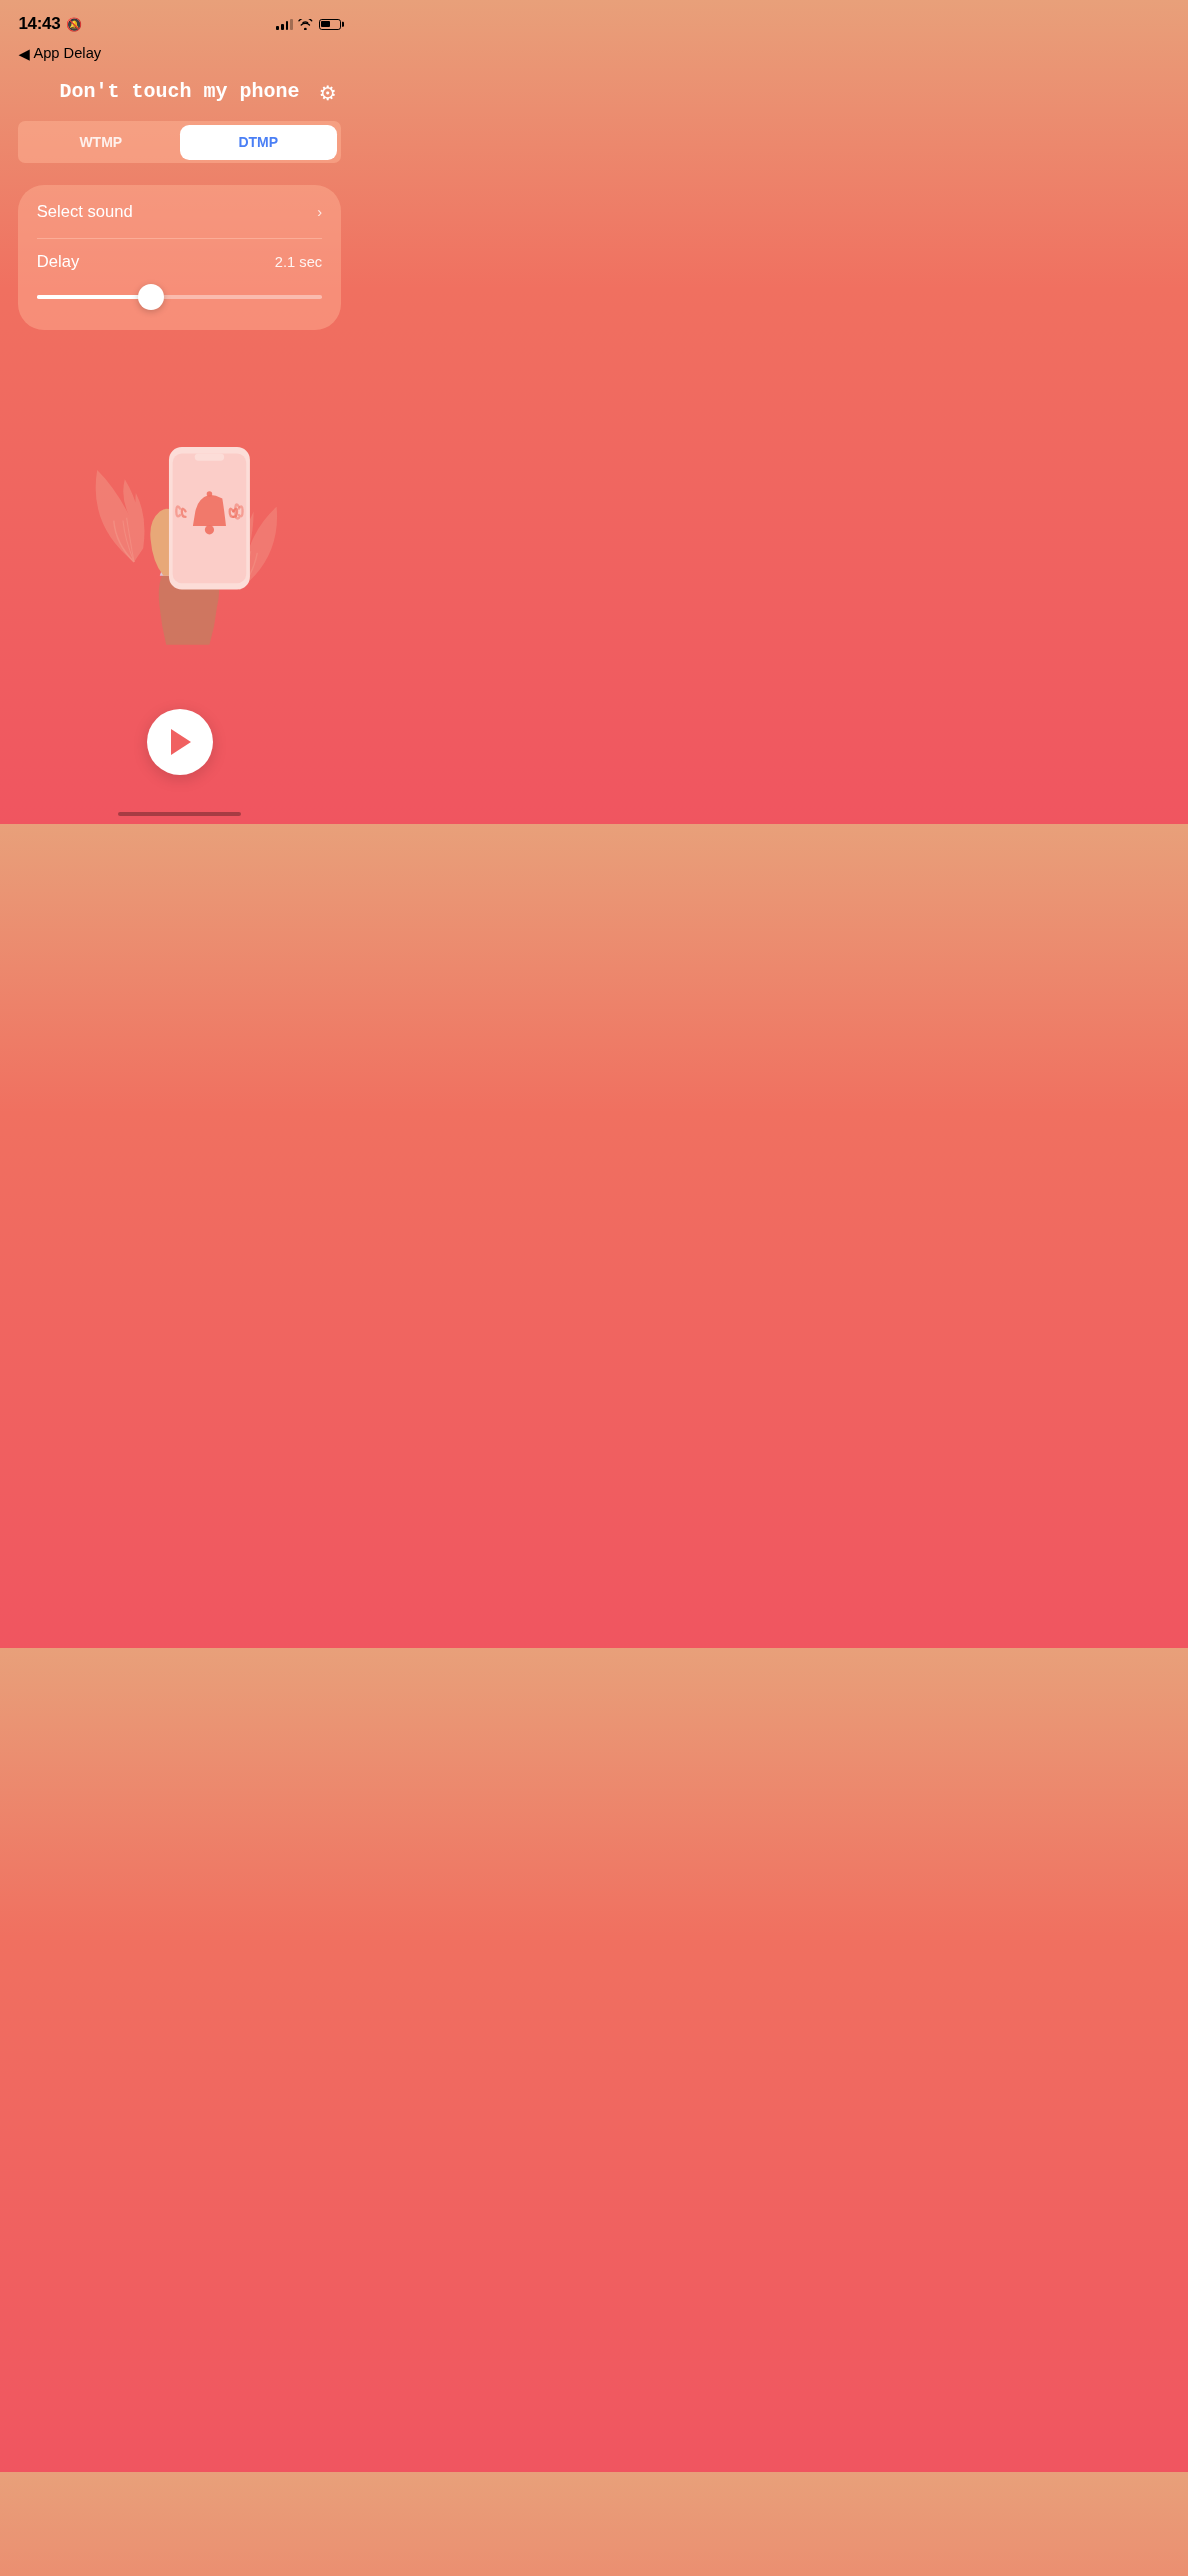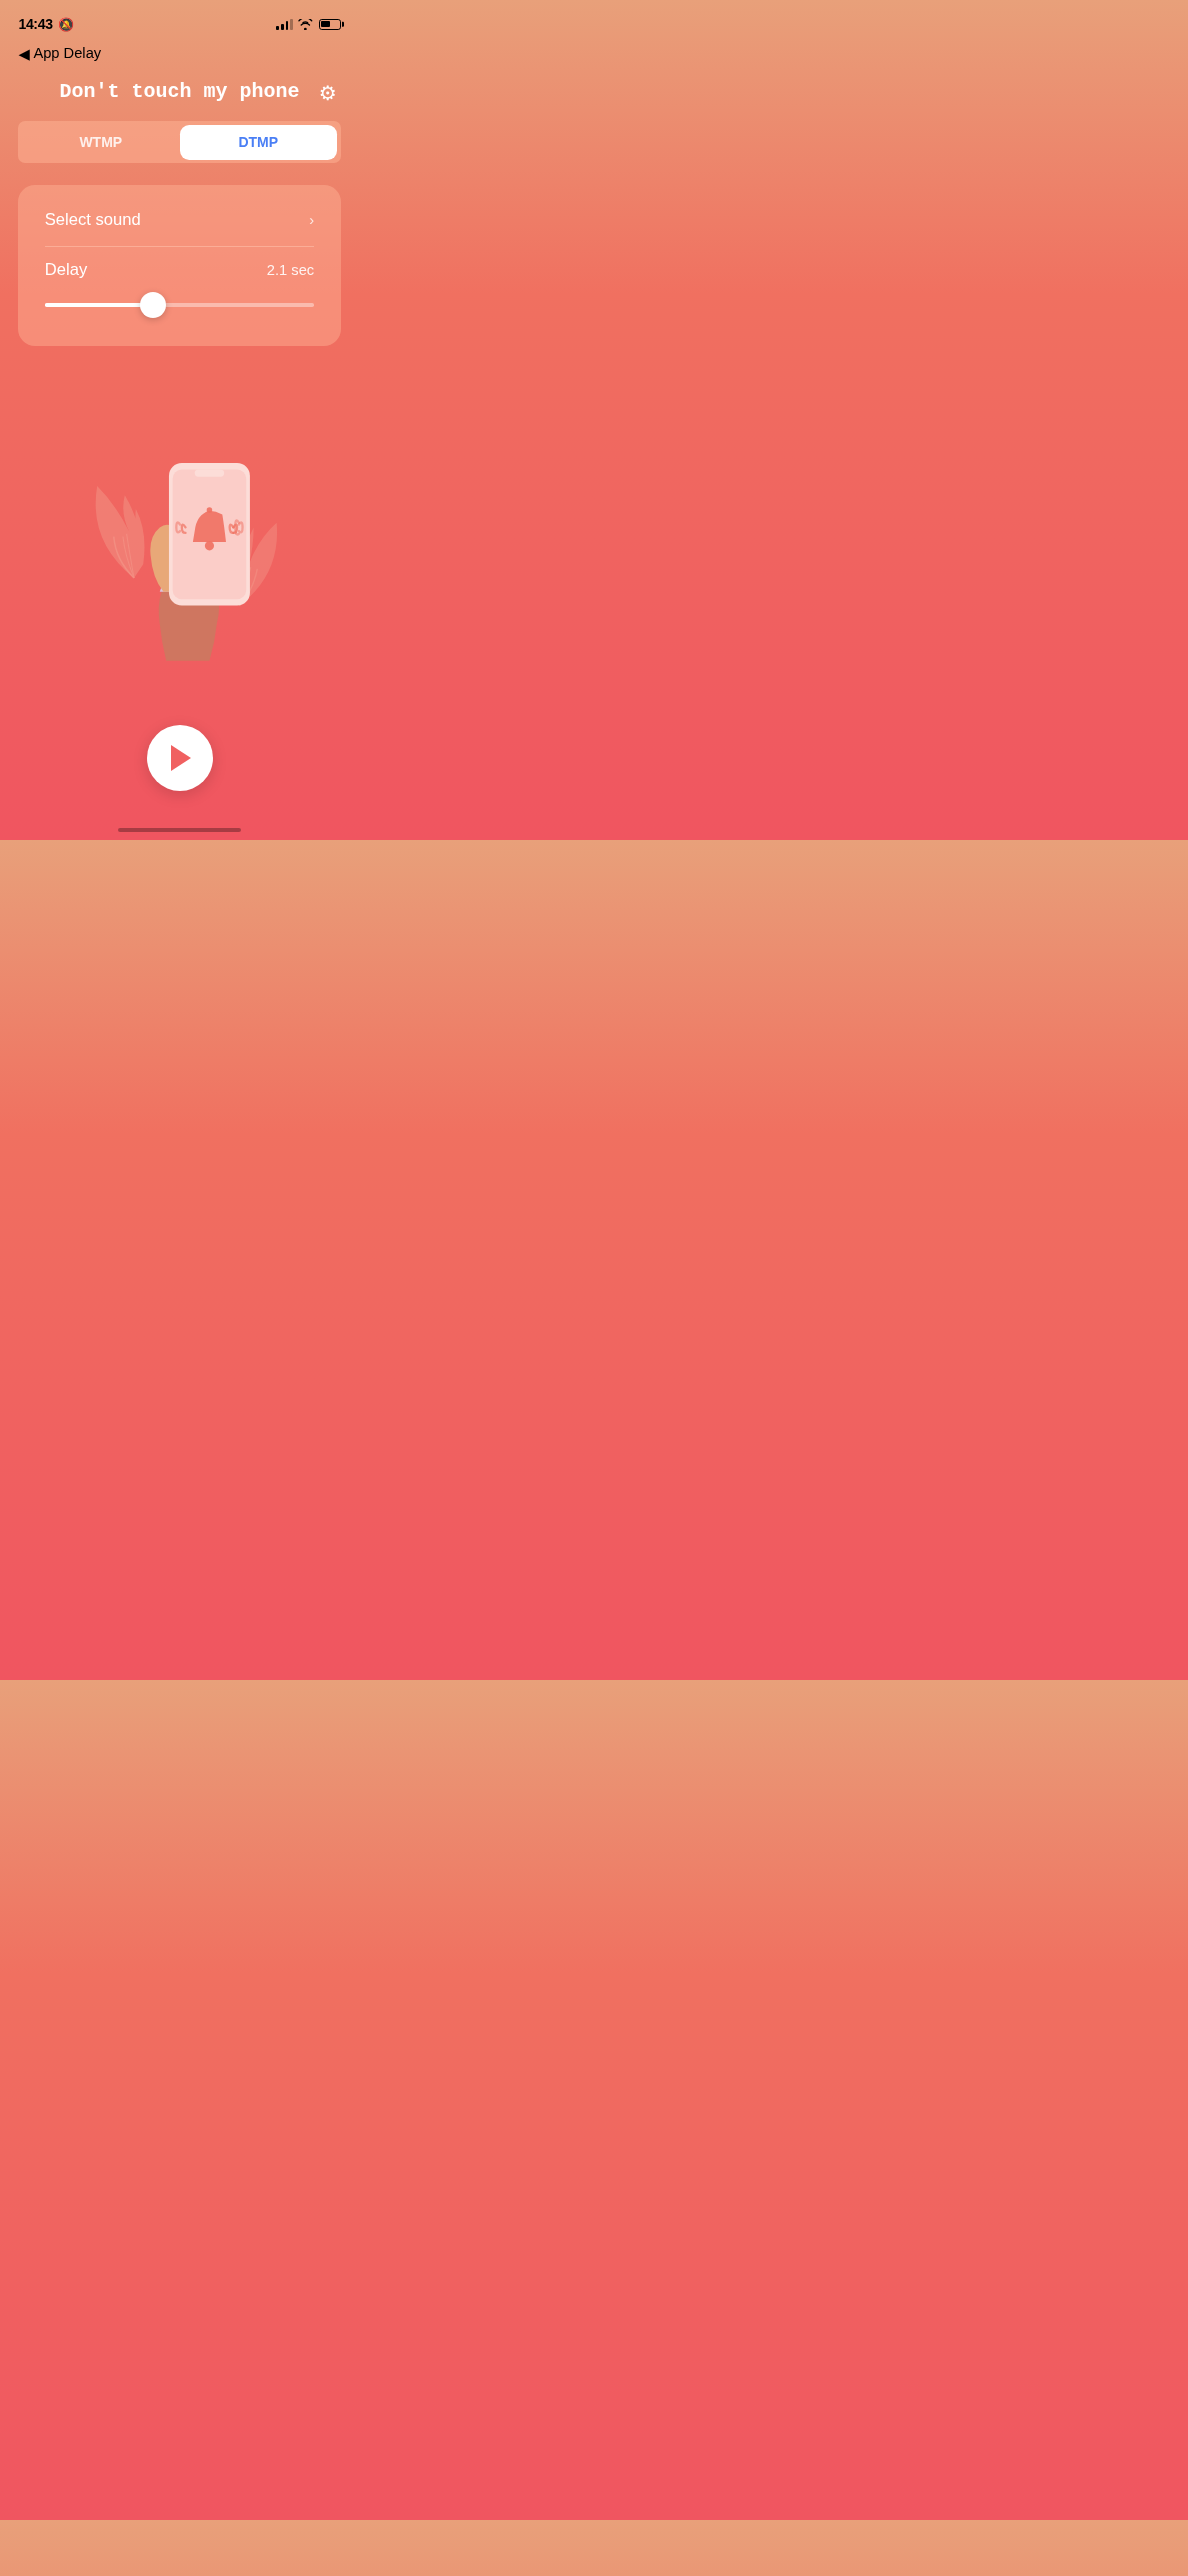--- a/index.html
+++ b/index.html
@@ -23,21 +23,21 @@
       height: 41px;
     }
 
     .status-left {
       display: flex;
       align-items: center;
       gap: 5.5px;
     }
 
     .status-time {
-      font-size: 14px;
+      font-size: 17px;
       font-weight: 600;
       color: #000;
       letter-spacing: -0.3px;
     }
 
     .bell-slash {
       font-size: 13px;
       color: #000;
     }
 
@@ -173,22 +173,22 @@
 
     .tab-item.active {
       background: #fff;
       color: #4A7FF5;
     }
 
     
     .settings-card {
       margin: 0 18.4px 29.5px 18.4px;
       background: rgba(255, 180, 150, 0.45);
-      border-radius: 17px;
-      padding: 8px;
+      border-radius: 26px;
+      padding: 0;
       overflow: hidden;
     }
 
     .card-row {
       padding: 16.6px 18.4px;
       display: flex;
       justify-content: space-between;
       align-items: center;
       cursor: pointer;
     }

